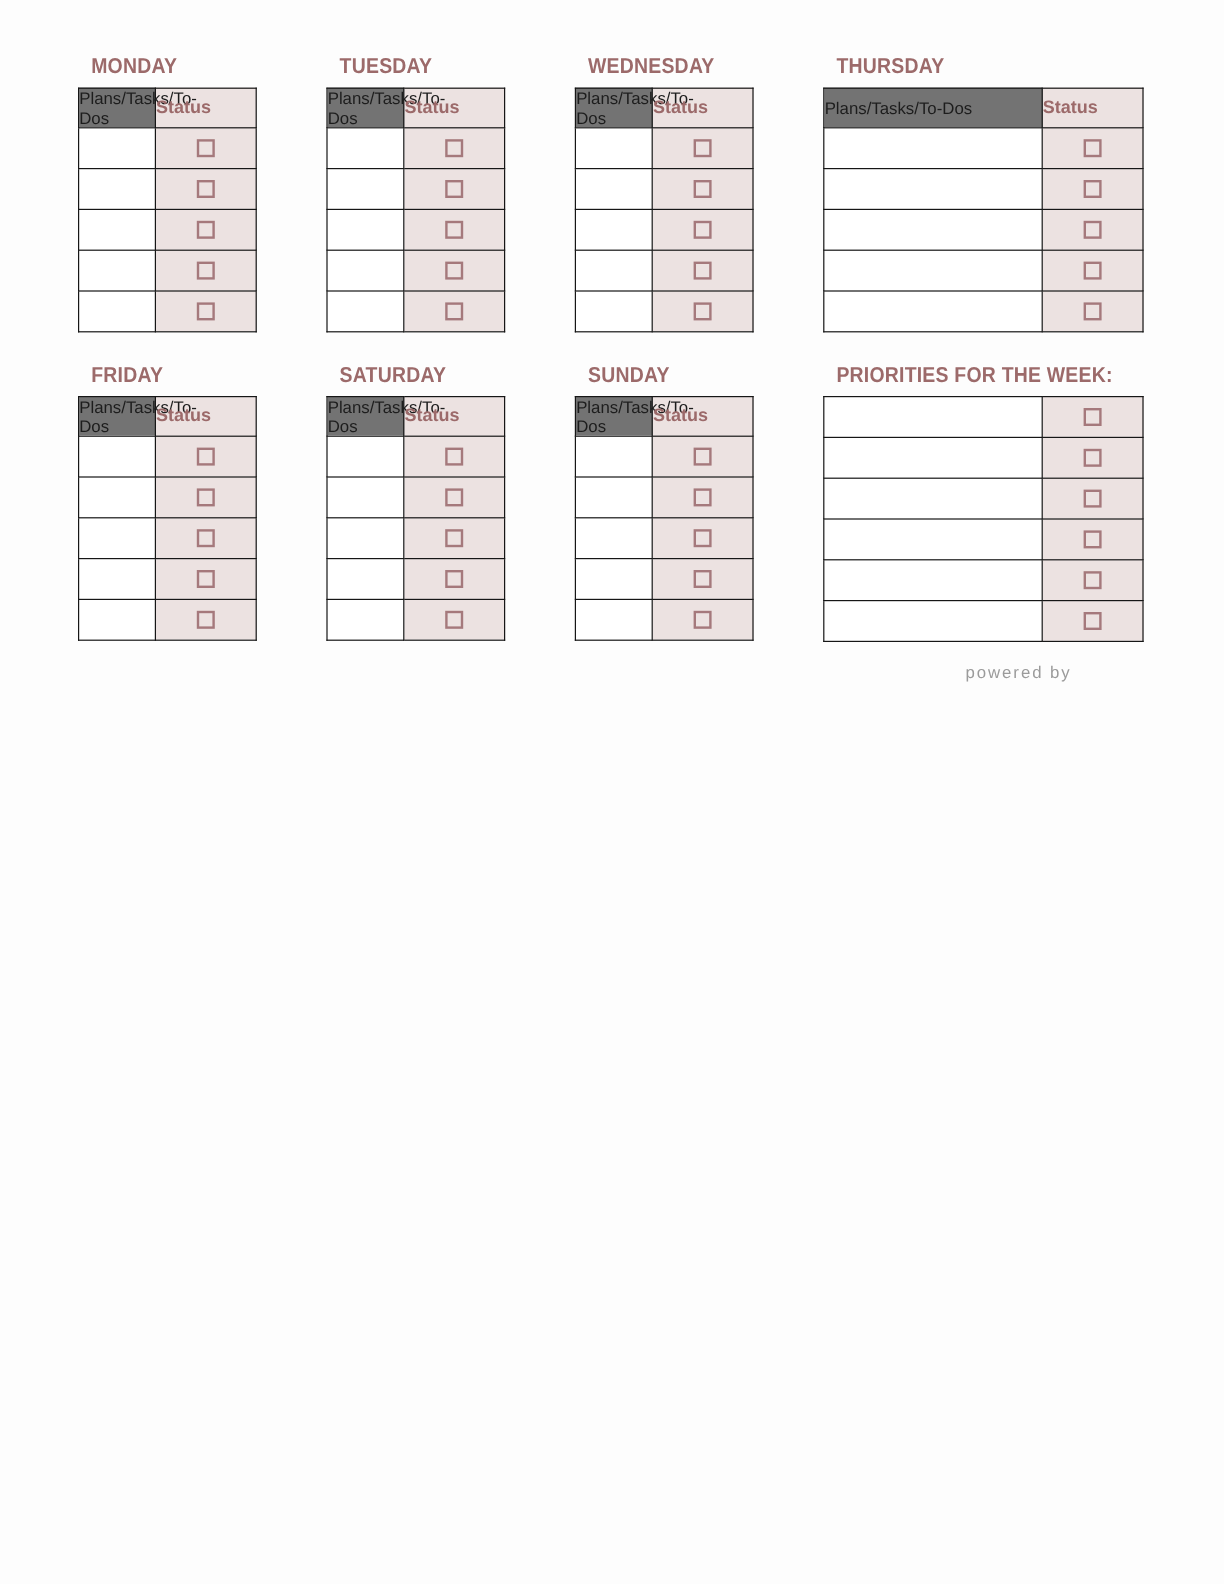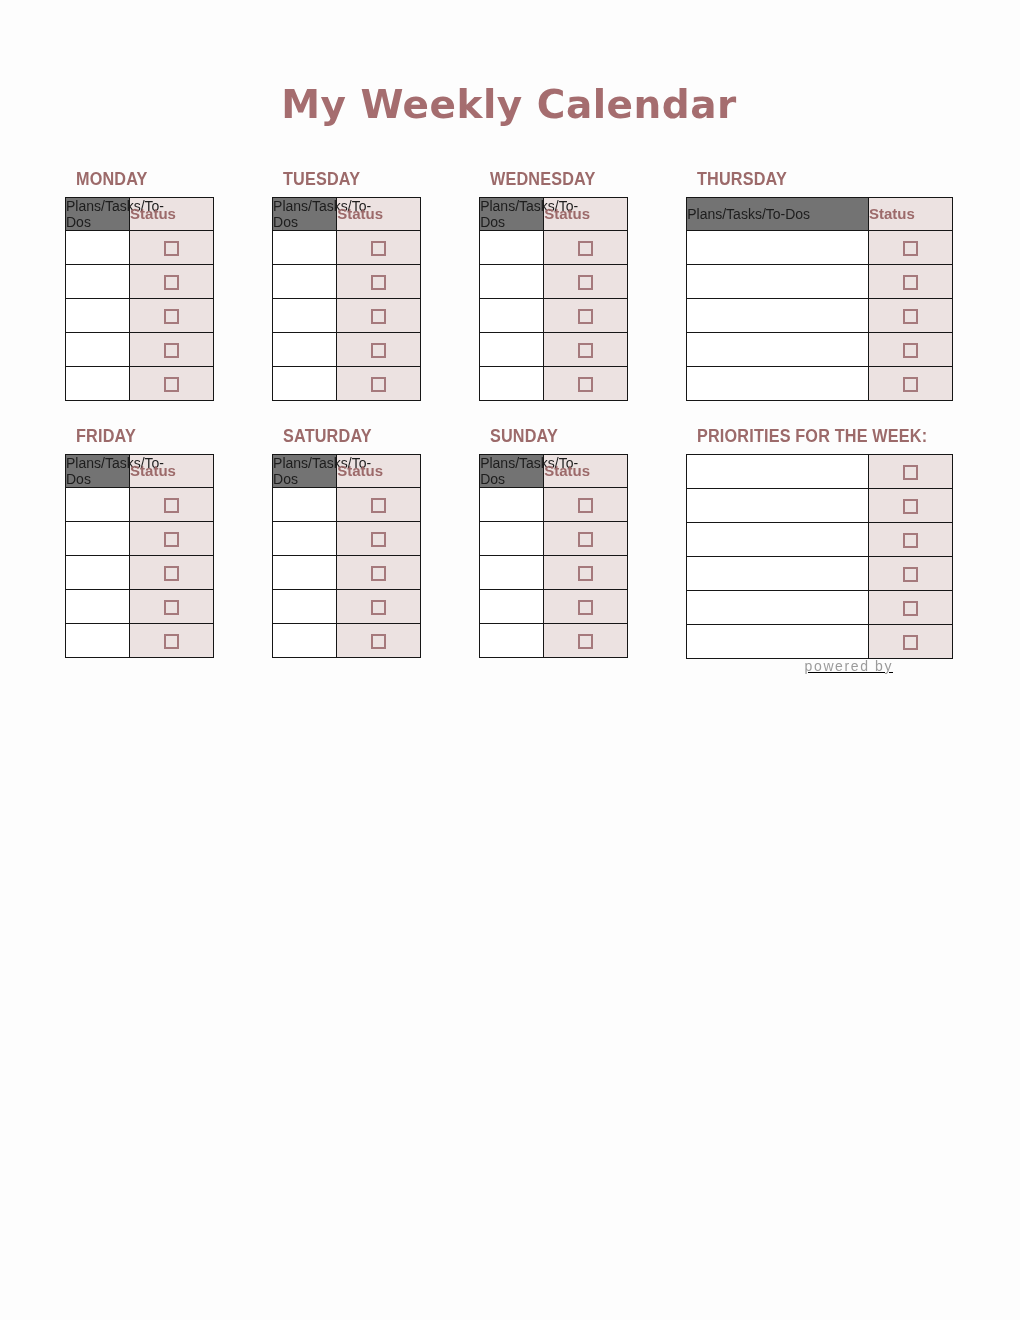--- a/index.html
+++ b/index.html
@@ -96,23 +96,22 @@
   }
   .cb {
     display: inline-block;
     width: 15px;
     height: 15px;
     border: 2.5px solid var(--checkbox_border);
     background: transparent;
     vertical-align: middle;
   }
   .footer {
-    margin-top: 0;
+    margin-top: 18px;
     text-align: right;
-    text-decoration: underline;
   }
   .powered-by {
     font-size: 14px;
     color: var(--powered_gray);
     letter-spacing: 1.6px;
     padding-right: 60px;
     line-height: 1.1;
   }
   .brand {
     display: inline-block;
@@ -124,21 +123,20 @@
     cursor: pointer;
   }
   .brand .general { color: var(--brand_dark); }
   .brand .blue { color: var(--brand_blue); }
 </style>
 </head>
 <body>
 
 <div class="page">
 
-  <h1 class="title">My Weekly Calendar</h1>
 
   <div class="sections-grid">
 
     <section class="section">
       <h2 class="day-label">MONDAY</h2>
       <table class="plan-table">
         <colgroup>
             <col class="c-plans">
             <col class="c-status">
           </colgroup>

